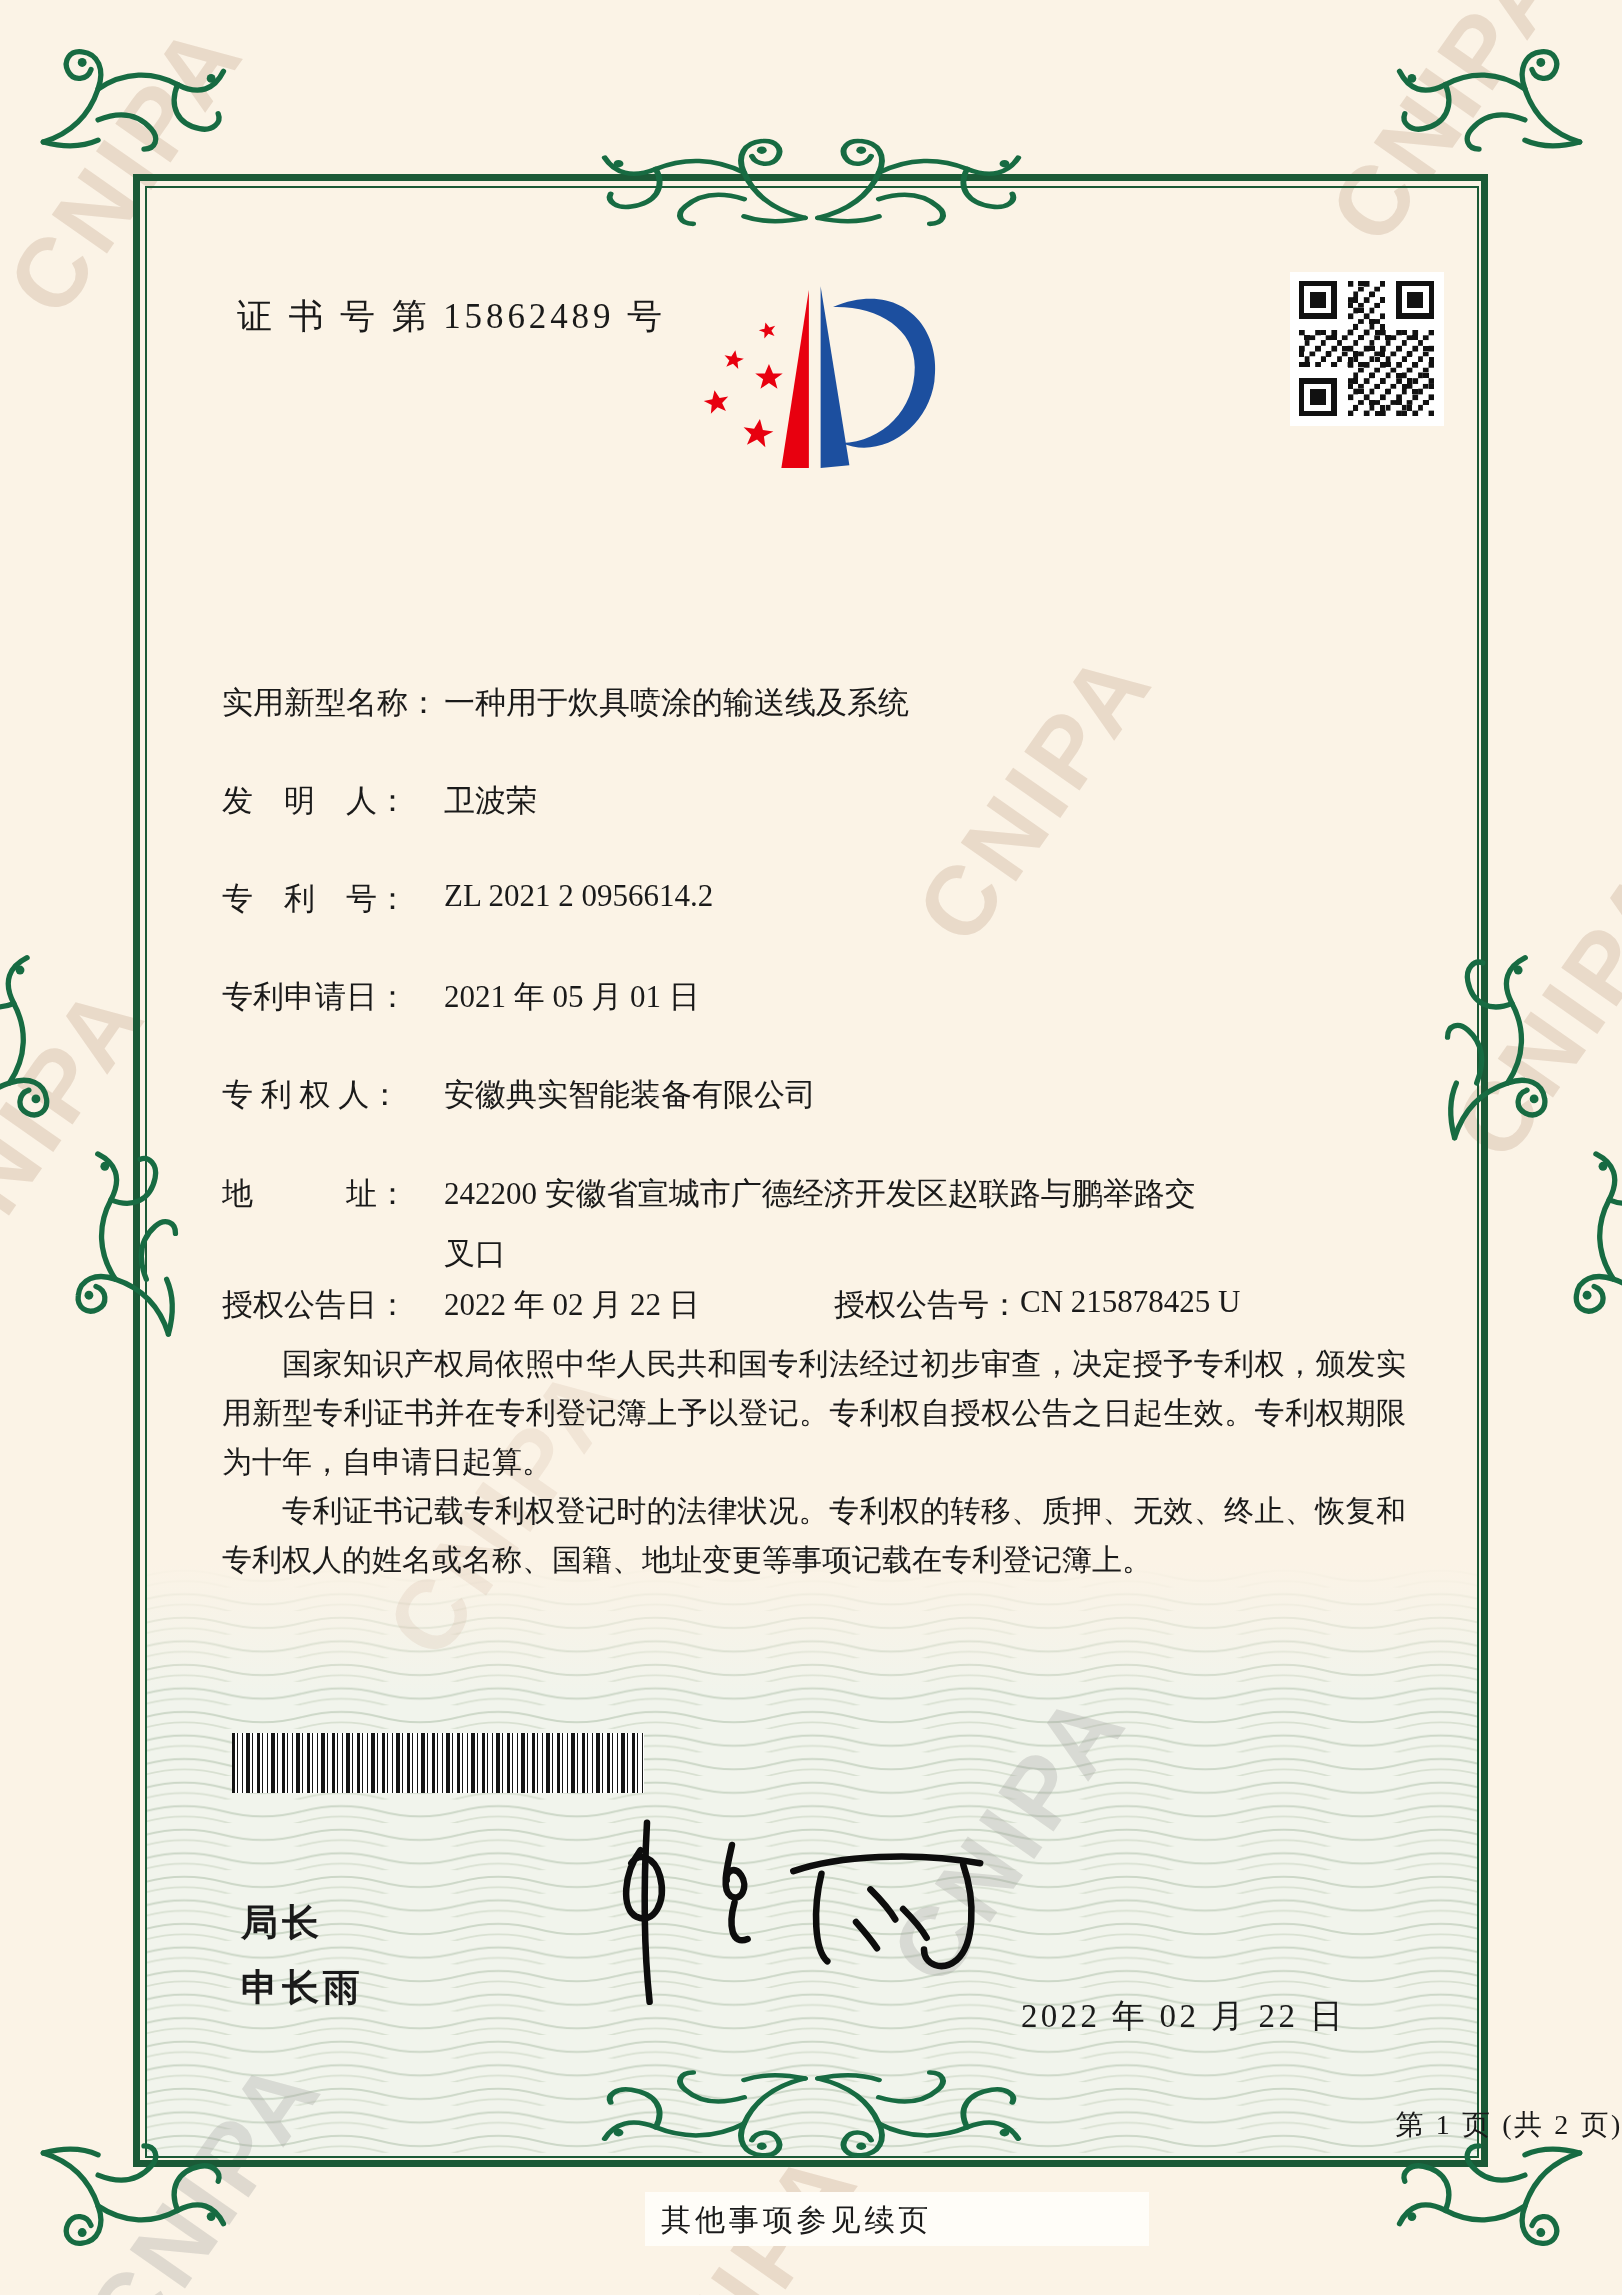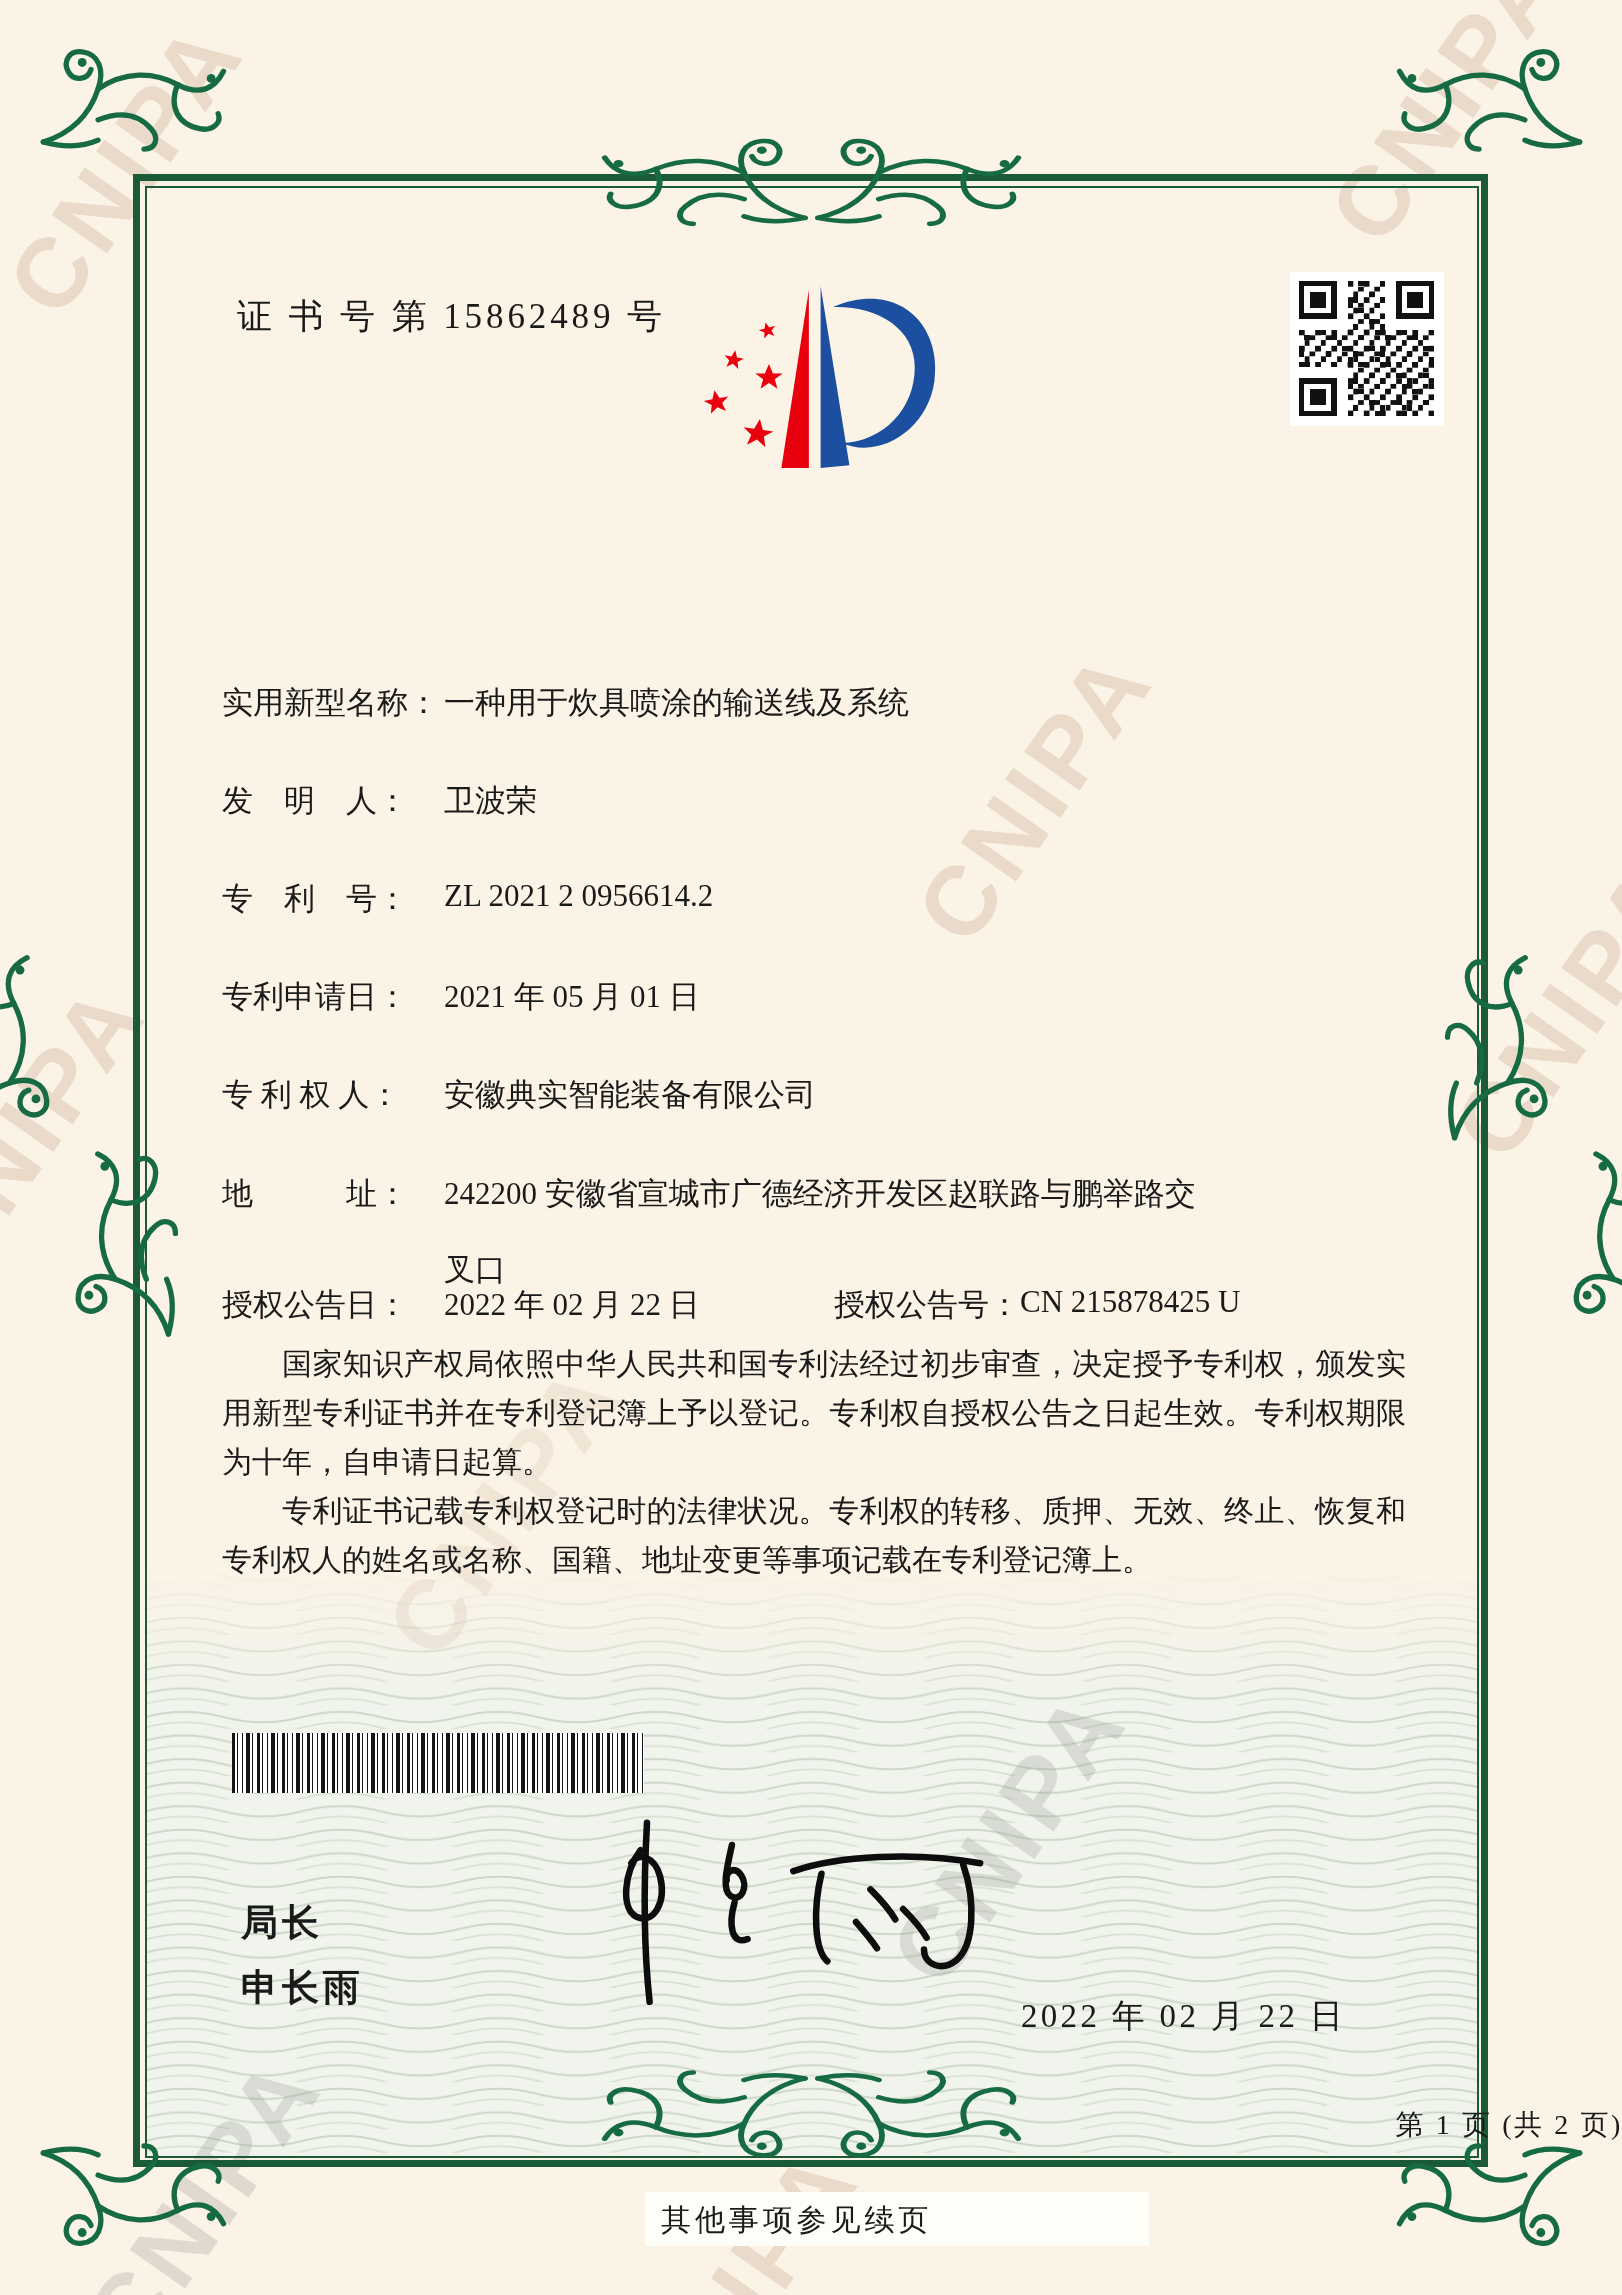--- a/index.html
+++ b/index.html
@@ -37,21 +37,21 @@
   .qr{position:absolute;left:1290px;top:272px;width:154px;height:154px;background:#fff;
       box-sizing:border-box;padding:9.2px;}
   .title{position:absolute;left:0;right:0;top:501px;text-align:center;
     font-size:68px;font-weight:bold;letter-spacing:18.3px;}
   .row{position:absolute;left:222px;width:1184px;font-size:31px;text-decoration:underline;}
   .row .lbl{position:absolute;left:0;top:0;white-space:pre;}
   .row .val{position:absolute;left:222px;top:0;white-space:pre;}
   .row-name{top:682px;} .row-inventor{top:780px;} .row-patno{top:878px;}
   .row-appdate{top:976px;} .row-patentee{top:1074px;}
   .row-address{top:1173px;height:124px;}
-  .row-address .val2{position:absolute;left:222px;top:76px;white-space:pre;text-align:right;}
+  .row-address .val2{position:absolute;left:222px;top:60px;white-space:pre;text-align:right;}
   .row-grant{top:1284px;}
   .row-grant .lbl2{position:absolute;left:612px;top:0;white-space:pre;}
   .row-grant .val2{position:absolute;left:798px;top:0;white-space:pre;}
   .paras{position:absolute;left:222px;top:1339px;width:1184px;font-size:30px;
     line-height:49px;text-align:justify;}
   .paras p{margin:0;text-indent:2em;}
   .barcode{position:absolute;left:232px;top:1733px;width:412px;height:60px;
     background:repeating-linear-gradient(90deg,
       #151515 0 2.6px,#fff 2.6px 4.6px,#151515 4.6px 5.9px,#fff 5.9px 9.8px,
       #151515 9.8px 11px,#fff 11px 13.7px,#151515 13.7px 17.7px,#fff 17.7px 19.6px,

